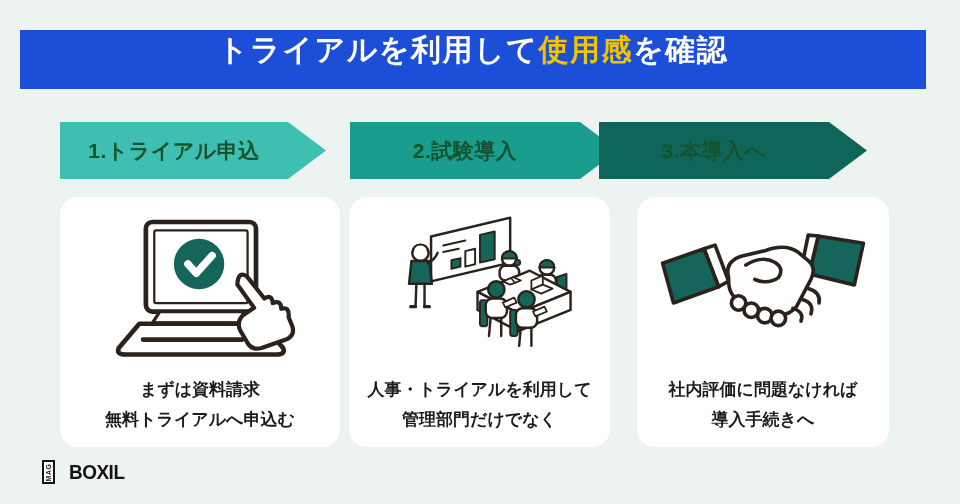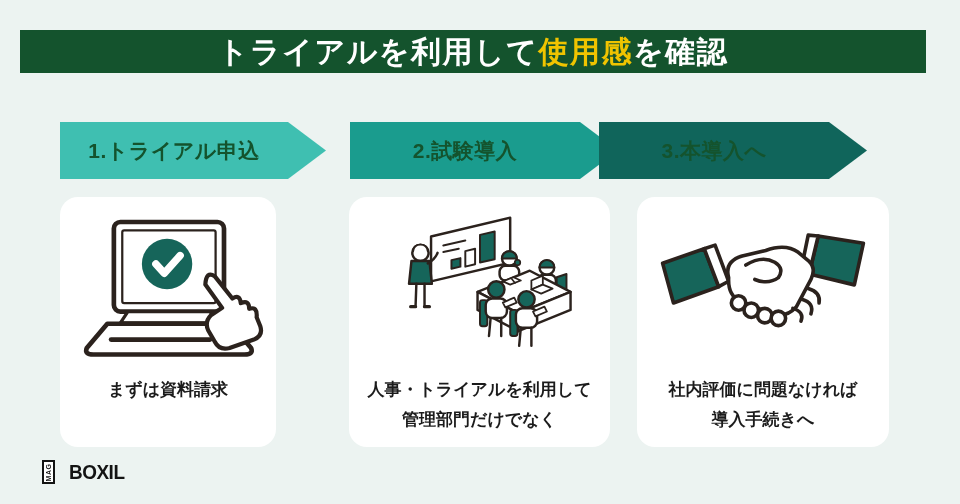--- a/index.html
+++ b/index.html
@@ -2,22 +2,22 @@
 <html><head>
 <meta charset="utf-8">
 <style>
   html,body{margin:0;padding:0;}
   body{
     width:960px;height:504px;position:relative;overflow:hidden;
     background:#ecf3f1;
     font-family:"Liberation Sans","DejaVu Sans",sans-serif;
   }
   .banner{
-    position:absolute;left:20px;top:30px;width:906px;height:43px;
-    background:#14532d;display:flex;align-items:flex-end;justify-content:center;
+    position:absolute;left:20px;top:30px;width:906px;height:59px;
+    background:#1d4ed8;display:flex;align-items:flex-start;justify-content:center;
   }
   .banner .t{color:#ffffff;font-size:30px;font-weight:800;letter-spacing:1.5px;white-space:nowrap;}
   .banner .hl{color:#f0c400;}
   .arrow{position:absolute;top:122px;height:57px;}
   .arrow svg{display:block;}
   .arrow .lbl{
     position:absolute;top:0;left:0;height:57px;
     display:flex;align-items:center;justify-content:center;
     color:#14532d;font-weight:700;font-size:21px;letter-spacing:0.5px;white-space:nowrap;
   }
@@ -52,37 +52,38 @@
   </svg>
   <div class="lbl" style="width:230px;">2.試験導入</div>
 </div>
 <div class="arrow" style="left:599px;width:268px;text-decoration:underline;">
   <svg width="268" height="57" viewBox="0 0 268 57">
     <polygon points="0,0 230,0 268,28.5 230,57 0,57" fill="#10655b"></polygon>
   </svg>
   <div class="lbl" style="width:230px;">3.本導入へ</div>
 </div>
 
-<div class="card" style="left:60px;width:216px;">
+<div class="card" style="left:60px;width:280px;">
   <div class="illus">
     <svg viewBox="0 0 210 160" width="196" height="150">
       <g stroke="#2b221d" stroke-linejoin="round" stroke-linecap="round" fill="none">
         <rect x="47" y="5" width="118" height="96" rx="7" fill="#fff" stroke-width="5"></rect>
         <rect x="56" y="14" width="100" height="78" rx="2" fill="#fff" stroke-width="2.4"></rect>
         <circle cx="104" cy="50" r="27" fill="#16655a" stroke="none"></circle>
         <path d="M92 50 l9 10 l17 -19" stroke="#fff" stroke-width="8"></path>
         <path d="M62,101 L150,101 L158,113 L54,113 Z" fill="#fff" stroke-width="3.5"></path>
         <path d="M40,114 L172,114 L194,140 Q197,147 187,147 L25,147 Q15,147 18,140 Z" fill="#fff" stroke-width="5"></path>
         <line x1="44" y1="131" x2="150" y2="131" stroke-width="5"></line>
         <path d="M145,72 Q146,57 155,63 L174,87 Q182,82 183,92 Q192,88 192,98 Q201,95 200,107 L204,117 Q207,127 197,131 L171,140 Q160,143 155,133 L148,121 Q144,112 151,105 L163,97 Z" fill="#fff" stroke-width="4.5"></path>
       </g>
     </svg>
   </div>
   <p class="caption">
     <span>まずは資料請求</span><br>
+    <span>無料トライアルへ申込む</span>
   </p>
 </div>
 
 <div class="card" style="left:349px;width:261px;">
   <div class="illus">
     <svg viewBox="0 0 230 190" width="188" height="155">
       <g fill="#fff" stroke="#2b221d" stroke-width="3" stroke-linejoin="round" stroke-linecap="round">
         <polygon points="55,30 152,7 152,62 55,85"></polygon>
         <line x1="70" y1="41" x2="97" y2="35" stroke-width="2.4"></line>
         <line x1="70" y1="49" x2="89" y2="45" stroke-width="2.4"></line>

